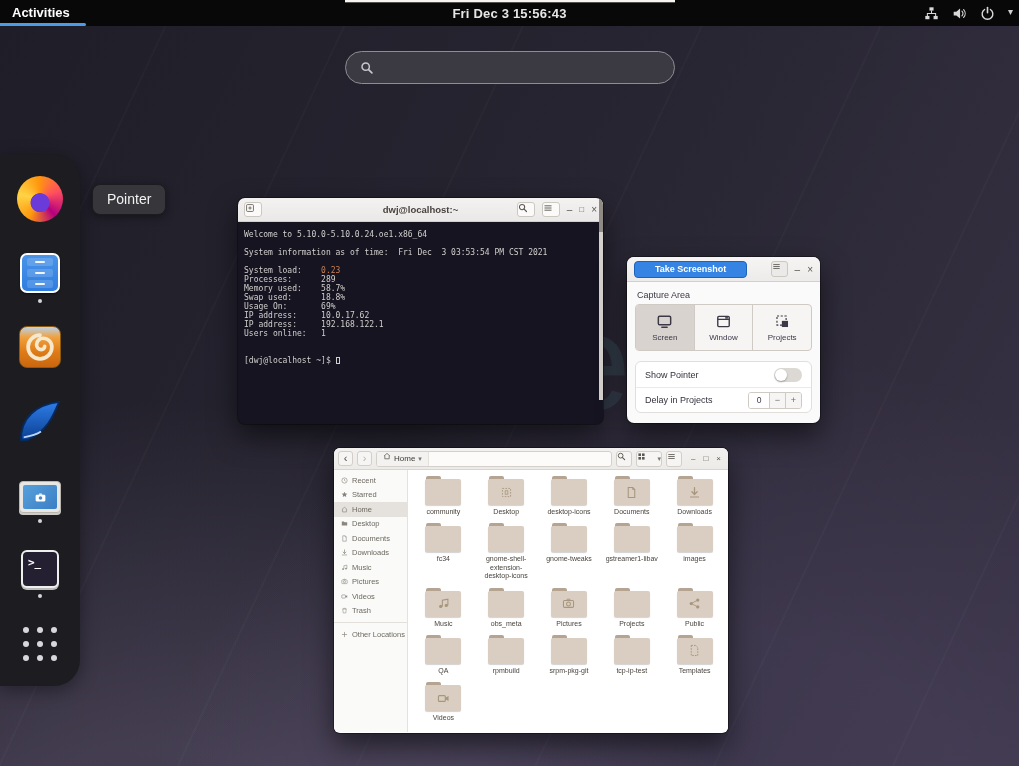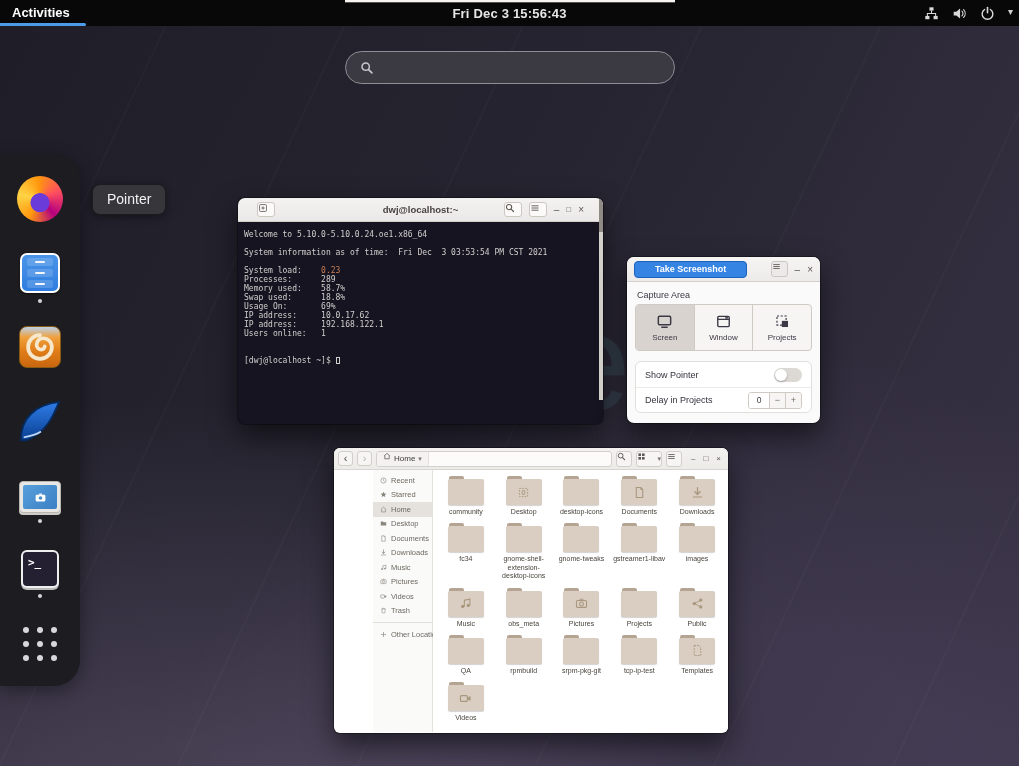--- a/index.html
+++ b/index.html
@@ -84,21 +84,21 @@
   .window { position:absolute; border-radius:7px; overflow:hidden;
     box-shadow:0 12px 28px rgba(0,0,0,.55), 0 0 0 1px rgba(0,0,0,.35); }
   .titlebar { background:linear-gradient(#f4f2f1,#ebe9e7); border-bottom:1px solid #d3cfca;
     display:flex; align-items:center; position:relative; }
   .tb-btn { background:#fbfaf9; border:1px solid #cbc7c1; border-radius:3px; display:flex;
     align-items:center; justify-content:center; color:#5d5952; }
   .wc { color:#5b5650; text-align:center; }
 
   
   .term-win { left:238px; top:198px; width:365px; height:226px; z-index:3; background:#171421; }
-  .term-win .titlebar { height:24px; padding:0 19px; gap:6px; }
+  .term-win .titlebar { height:24px; padding:0 6px; gap:6px; }
   .term-title { position:absolute; left:0; right:0; text-align:center; font-size:9.5px; color:#474340;
     font-weight:700; pointer-events:none; }
   .term-win .tb-btn { width:18px; height:15px; }
   .term-win .tb-btn svg { width:10px; height:10px; }
   .tb-right { margin-left:auto; display:flex; align-items:center; gap:7px; z-index:1; }
   .term-body { position:relative; height:202px; padding:8px 8px 0 6px; font-family:"DejaVu Sans Mono",monospace;
     font-size:8px; line-height:9px; color:#d0cfcc; white-space:pre; }
   .term-body .em { color:#c77d52;margin-top:36px; }
   .cursor { display:inline-block; width:4.5px; height:7.5px; border:1px solid #d0cfcc; vertical-align:-1px; }
   .term-scroll { position:absolute; right:0; top:0; width:4px; height:202px; background:#d4d1cd; }
@@ -149,21 +149,21 @@
   .path-label { font-size:8px; color:#3b3834; }
   .path-caret { font-size:7px; color:#7a756f; }
   .hb-btn { height:16px; border:1px solid #d2cec9; background:#f6f5f3; border-radius:3px; color:#5c5853;
     display:flex; align-items:center; justify-content:center; gap:2px; }
   .hb-btn svg { width:9px; height:9px; }
   .hb-sq { width:16px; }
   .hb-view { width:26px; }
   .files-wc { display:flex; align-items:center; gap:8px; margin:0 3px 0 5px; }
   .files-wc .wc { font-size:8px; }
   .files-body { display:flex; height:262px; }
-  .sidebar { width:60px; background:#fafaf8; border-right:1px solid #e5e2de; padding-top:3px; flex:none;margin-left:39px; }
+  .sidebar { width:74px; background:#fafaf8; border-right:1px solid #e5e2de; padding-top:3px; flex:none; }
   .side-item { height:14.5px; display:flex; align-items:center; gap:4px; padding-left:7px; }
   .side-item.sel { background:#e5e2dd; }
   .side-item svg { width:7px; height:7px; color:#8a857d; flex:none; }
   .side-label { font-size:7.5px; color:#6e6962; white-space:nowrap; }
   .side-divider { border-top:1px solid #e3e0db; margin:4px 0; }
   .files-content { flex:1; background:#fff; padding:6px 2px 0 4px; overflow:hidden; }
   .folder-grid { display:grid; grid-template-columns:repeat(5, 1fr); row-gap:7px; }
   .folder-cell { display:flex; flex-direction:column; align-items:center; }
   .folder-icon { position:relative; width:36px; height:30px; flex:none; }
   .folder-tab { position:absolute; left:1px; top:0; width:15px; height:7px; border-radius:2px 2px 0 0; }

